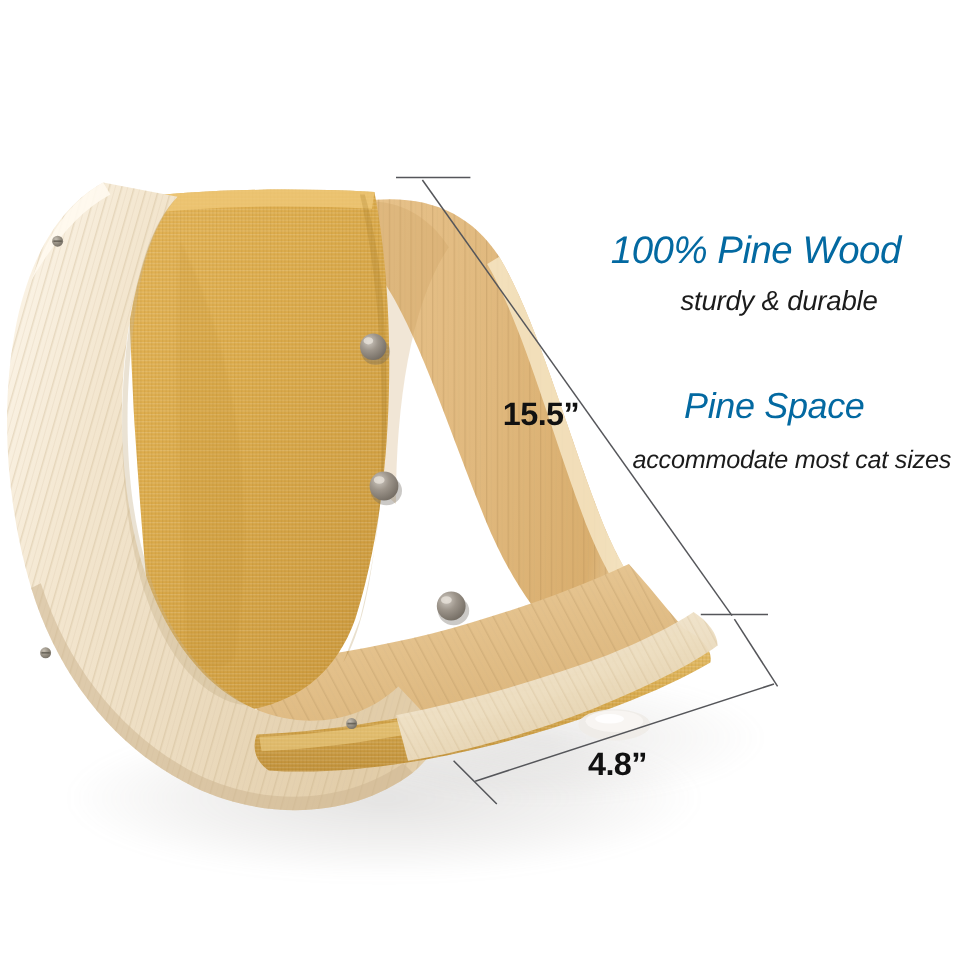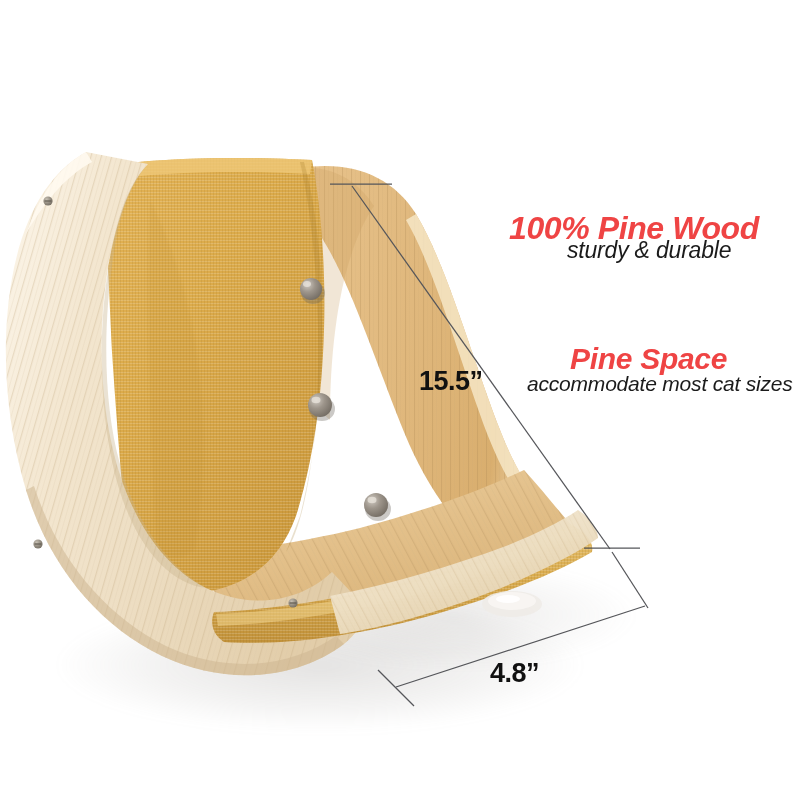--- a/index.html
+++ b/index.html
@@ -17,34 +17,34 @@
     position:absolute;left:300px;top:560px;width:340px;height:110px;
     background:radial-gradient(ellipse at 45% 50%, rgba(130,125,120,.16) 0%, rgba(255,255,255,0) 70%);
     filter:blur(5px);
   }
 
   
   .product{position:absolute;left:0;top:0;width:800px;height:800px;}
   .product svg{position:absolute;left:0;top:0;}
 
   
-  .dims{position:absolute;left:0;top:0;width:800px;height:676px;margin-top:36px;}
+  .dims{position:absolute;left:0;top:0;width:800px;height:676px;}
   .dim-label{
     position:absolute;color:#111;font-weight:bold;
     font-family:"Liberation Sans","DejaVu Sans",sans-serif;
     letter-spacing:-0.5px;white-space:nowrap;
   }
   #dim-h{left:419px;top:330px;font-size:27px;}
   #dim-w{left:490px;top:622px;font-size:27px;}
 
   
   .copy{position:absolute;left:0;top:0;width:800px;height:800px;}
   .head{
-    position:absolute;color:#ef4444;font-style:italic;font-weight:bold;
-    white-space:nowrap;font-family:"Liberation Sans","DejaVu Sans",sans-serif;margin-top:20px;
+    position:absolute;color:#0369a1;font-style:italic;font-weight:normal;
+    white-space:nowrap;font-family:"Liberation Sans","DejaVu Sans",sans-serif;
   }
   .sub{
     position:absolute;color:#1b1b1b;font-style:italic;font-weight:400;
     white-space:nowrap;font-family:"Liberation Sans","DejaVu Sans",sans-serif;
   }
   #head-1{left:509px;top:190px;font-size:32px;letter-spacing:-0.4px;}
   #sub-1 {left:567px;top:237px;font-size:23px;letter-spacing:-0.2px;}
   #head-2{left:570px;top:322px;font-size:30px;letter-spacing:-0.3px;}
   #sub-2 {left:527px;top:372px;font-size:21px;letter-spacing:-0.2px;}
 </style>

